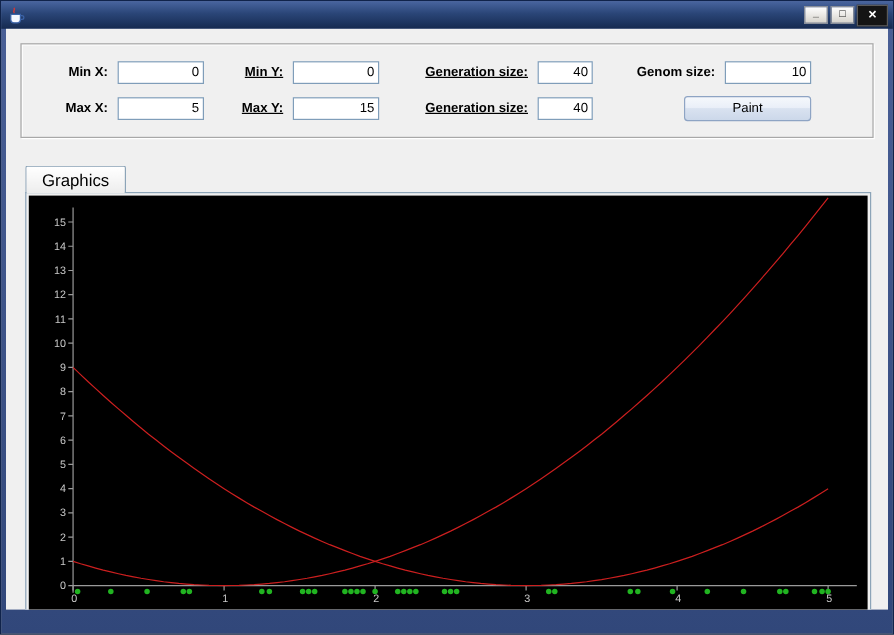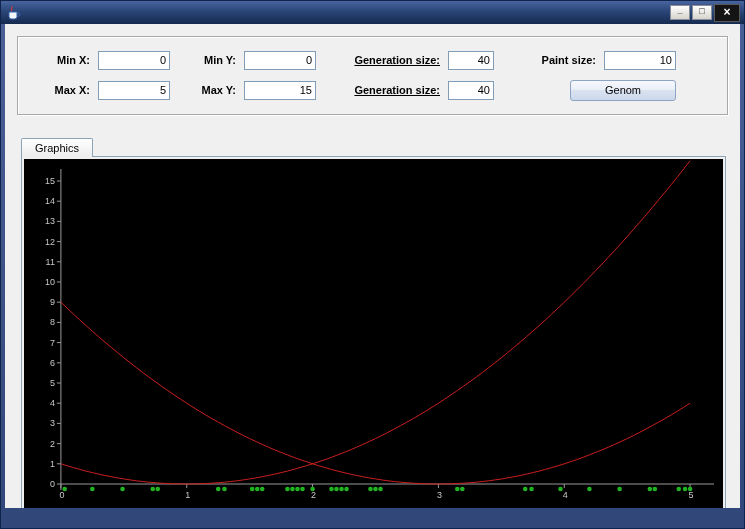--- a/index.html
+++ b/index.html
@@ -40,21 +40,21 @@
   
   .form-panel{
     margin:12px 12px 0 12px; height:79px;
     border:1px solid #a8a8a8;
     box-shadow:inset 1px 1px 0 #ffffff, 1px 1px 0 #ffffff;
     padding:13px 16px 0 16px; background:#f0f0f0;
   }
   .frow{ display:flex; align-items:center; height:20px; margin-bottom:10px; }
   .flabel{ font-weight:bold; font-size:11px; color:#000; text-align:right; display:inline-block; }
   .lab1{ width:56px; }
-  .lab2{ width:50px; margin-left:16px; }
+  .lab2{ width:50px; margin-left:16px;text-decoration:underline; }
   .lab3{ width:100px; margin-left:24px;text-decoration:underline; }
   .lab4{ width:80px; margin-left:22px; }
   .finput{
     height:19px; border:1px solid #7f9db9; background:#fff; color:#000;
     font-family:inherit; font-size:11px; text-align:right; padding:0 3px;
     margin-left:8px;
   }
   .w72{ width:72px; } .w62{ width:46px; }
   .paint-btn{
     width:106px; height:21px; margin-left:76px;
@@ -63,21 +63,21 @@
     font-family:inherit; font-size:11px; color:#000; cursor:default;
   }
 
   
   .tabpane{ margin:22px 14px 0 16px; }
   .tab{
     display:inline-block; position:relative; top:1px; z-index:2;
     padding:3px 13px 3px 13px;
     border:1px solid #8ca4b8; border-bottom:none; border-radius:2px 2px 0 0;
     background:linear-gradient(#ffffff,#ededed);
-    font-size:11px; color:#000; cursor:default;
+    font-size:14px; color:#000; cursor:default;
   }
   .tabcontent{
     border:1px solid #8ca4b8; background:#f0f0f0; padding:2px; height:361px;
     position:relative; z-index:1;
   }
   .plot{ background:#000; width:100%; height:100%; }
   .plot svg{ width:100%; height:100%; display:block; }
 </style>
 </head>
 <body>
@@ -103,31 +103,31 @@
   <div class="client">
 
     <div class="form-panel">
       <div class="frow">
         <label class="flabel lab1">Min X:</label>
         <input class="finput w72" value="0" style="">
         <label class="flabel lab2">Min Y:</label>
         <input class="finput w72" value="0" style="">
         <label class="flabel lab3">Generation size:</label>
         <input class="finput w62" value="40" style="">
-        <label class="flabel lab4">Paint size:</label>
+        <label class="flabel lab4">Genom size:</label>
         <input class="finput w72" value="10" style="">
       </div>
       <div class="frow">
         <label class="flabel lab1">Max X:</label>
         <input class="finput w72" value="5" style="">
         <label class="flabel lab2">Max Y:</label>
         <input class="finput w72" value="15" style="">
         <label class="flabel lab3">Generation size:</label>
         <input class="finput w62" value="40" style="">
-        <button class="paint-btn">Genom</button>
+        <button class="paint-btn">Paint</button>
       </div>
     </div>
 
     <div class="tabpane">
       <div class="tab">
         <span>Graphics</span>
       </div>
       <div class="tabcontent">
         <div class="plot">
           <svg id="plot-svg" viewBox="0 0 701 355" preserveAspectRatio="none">

